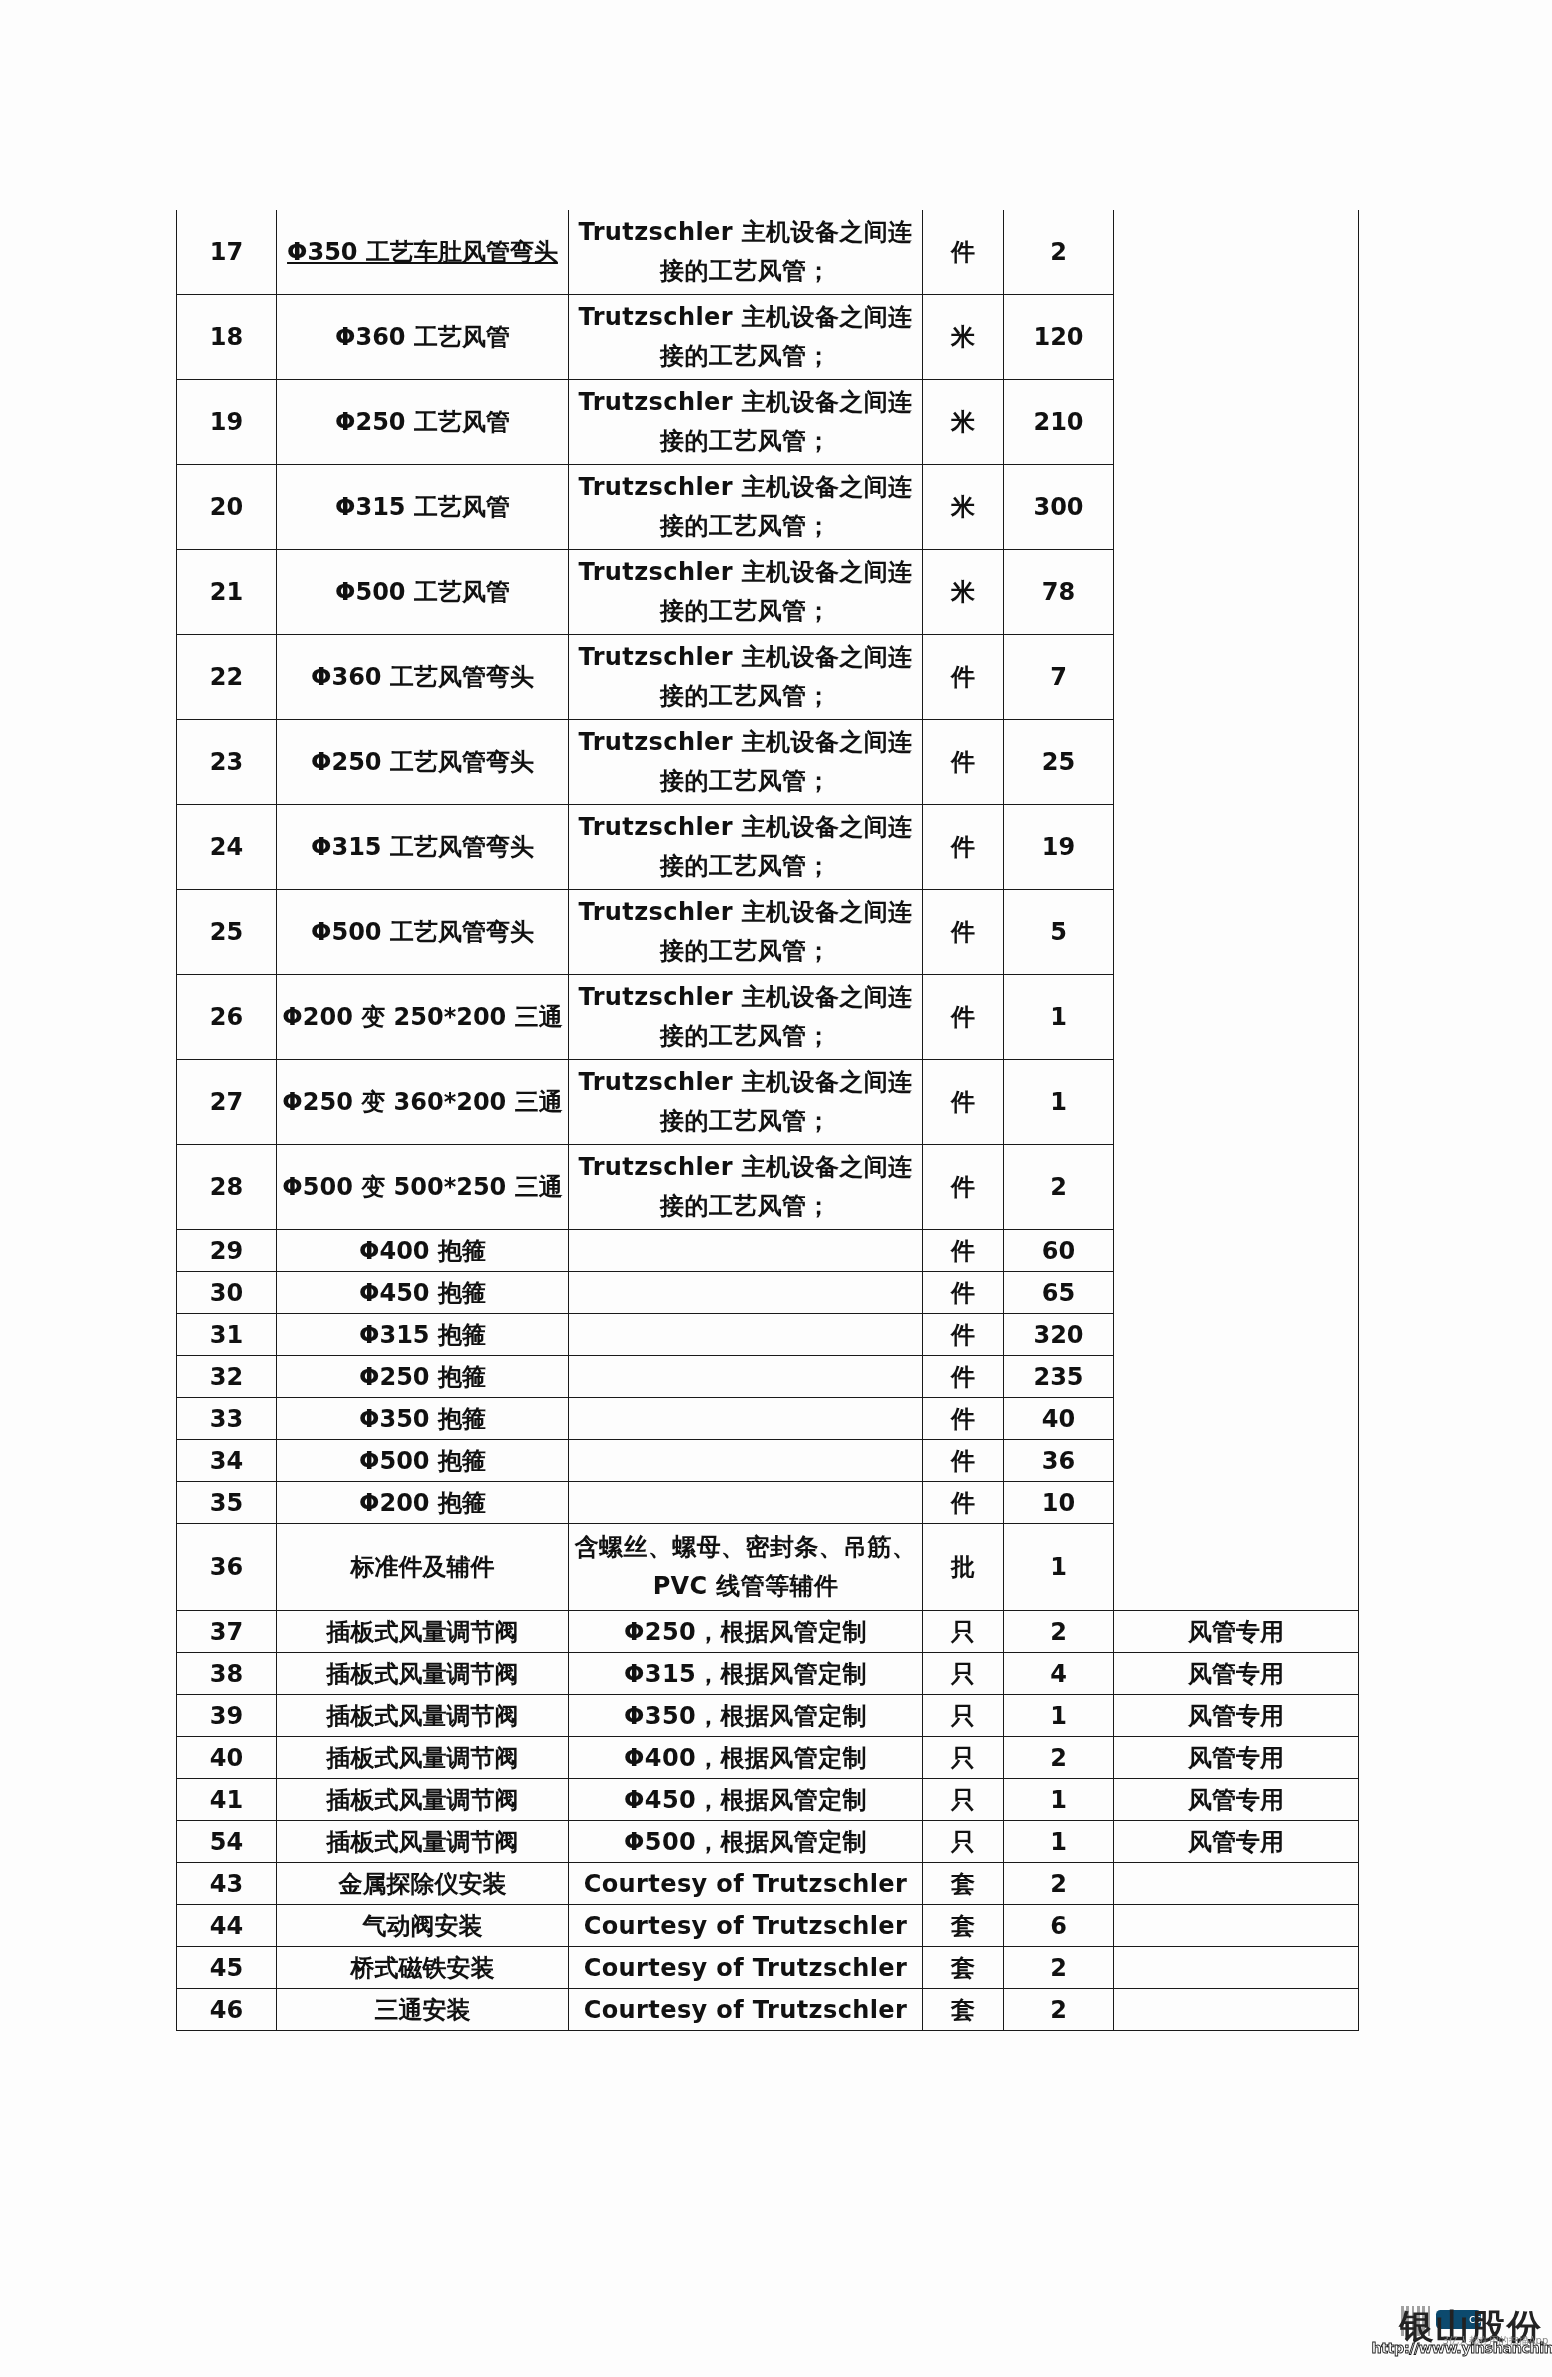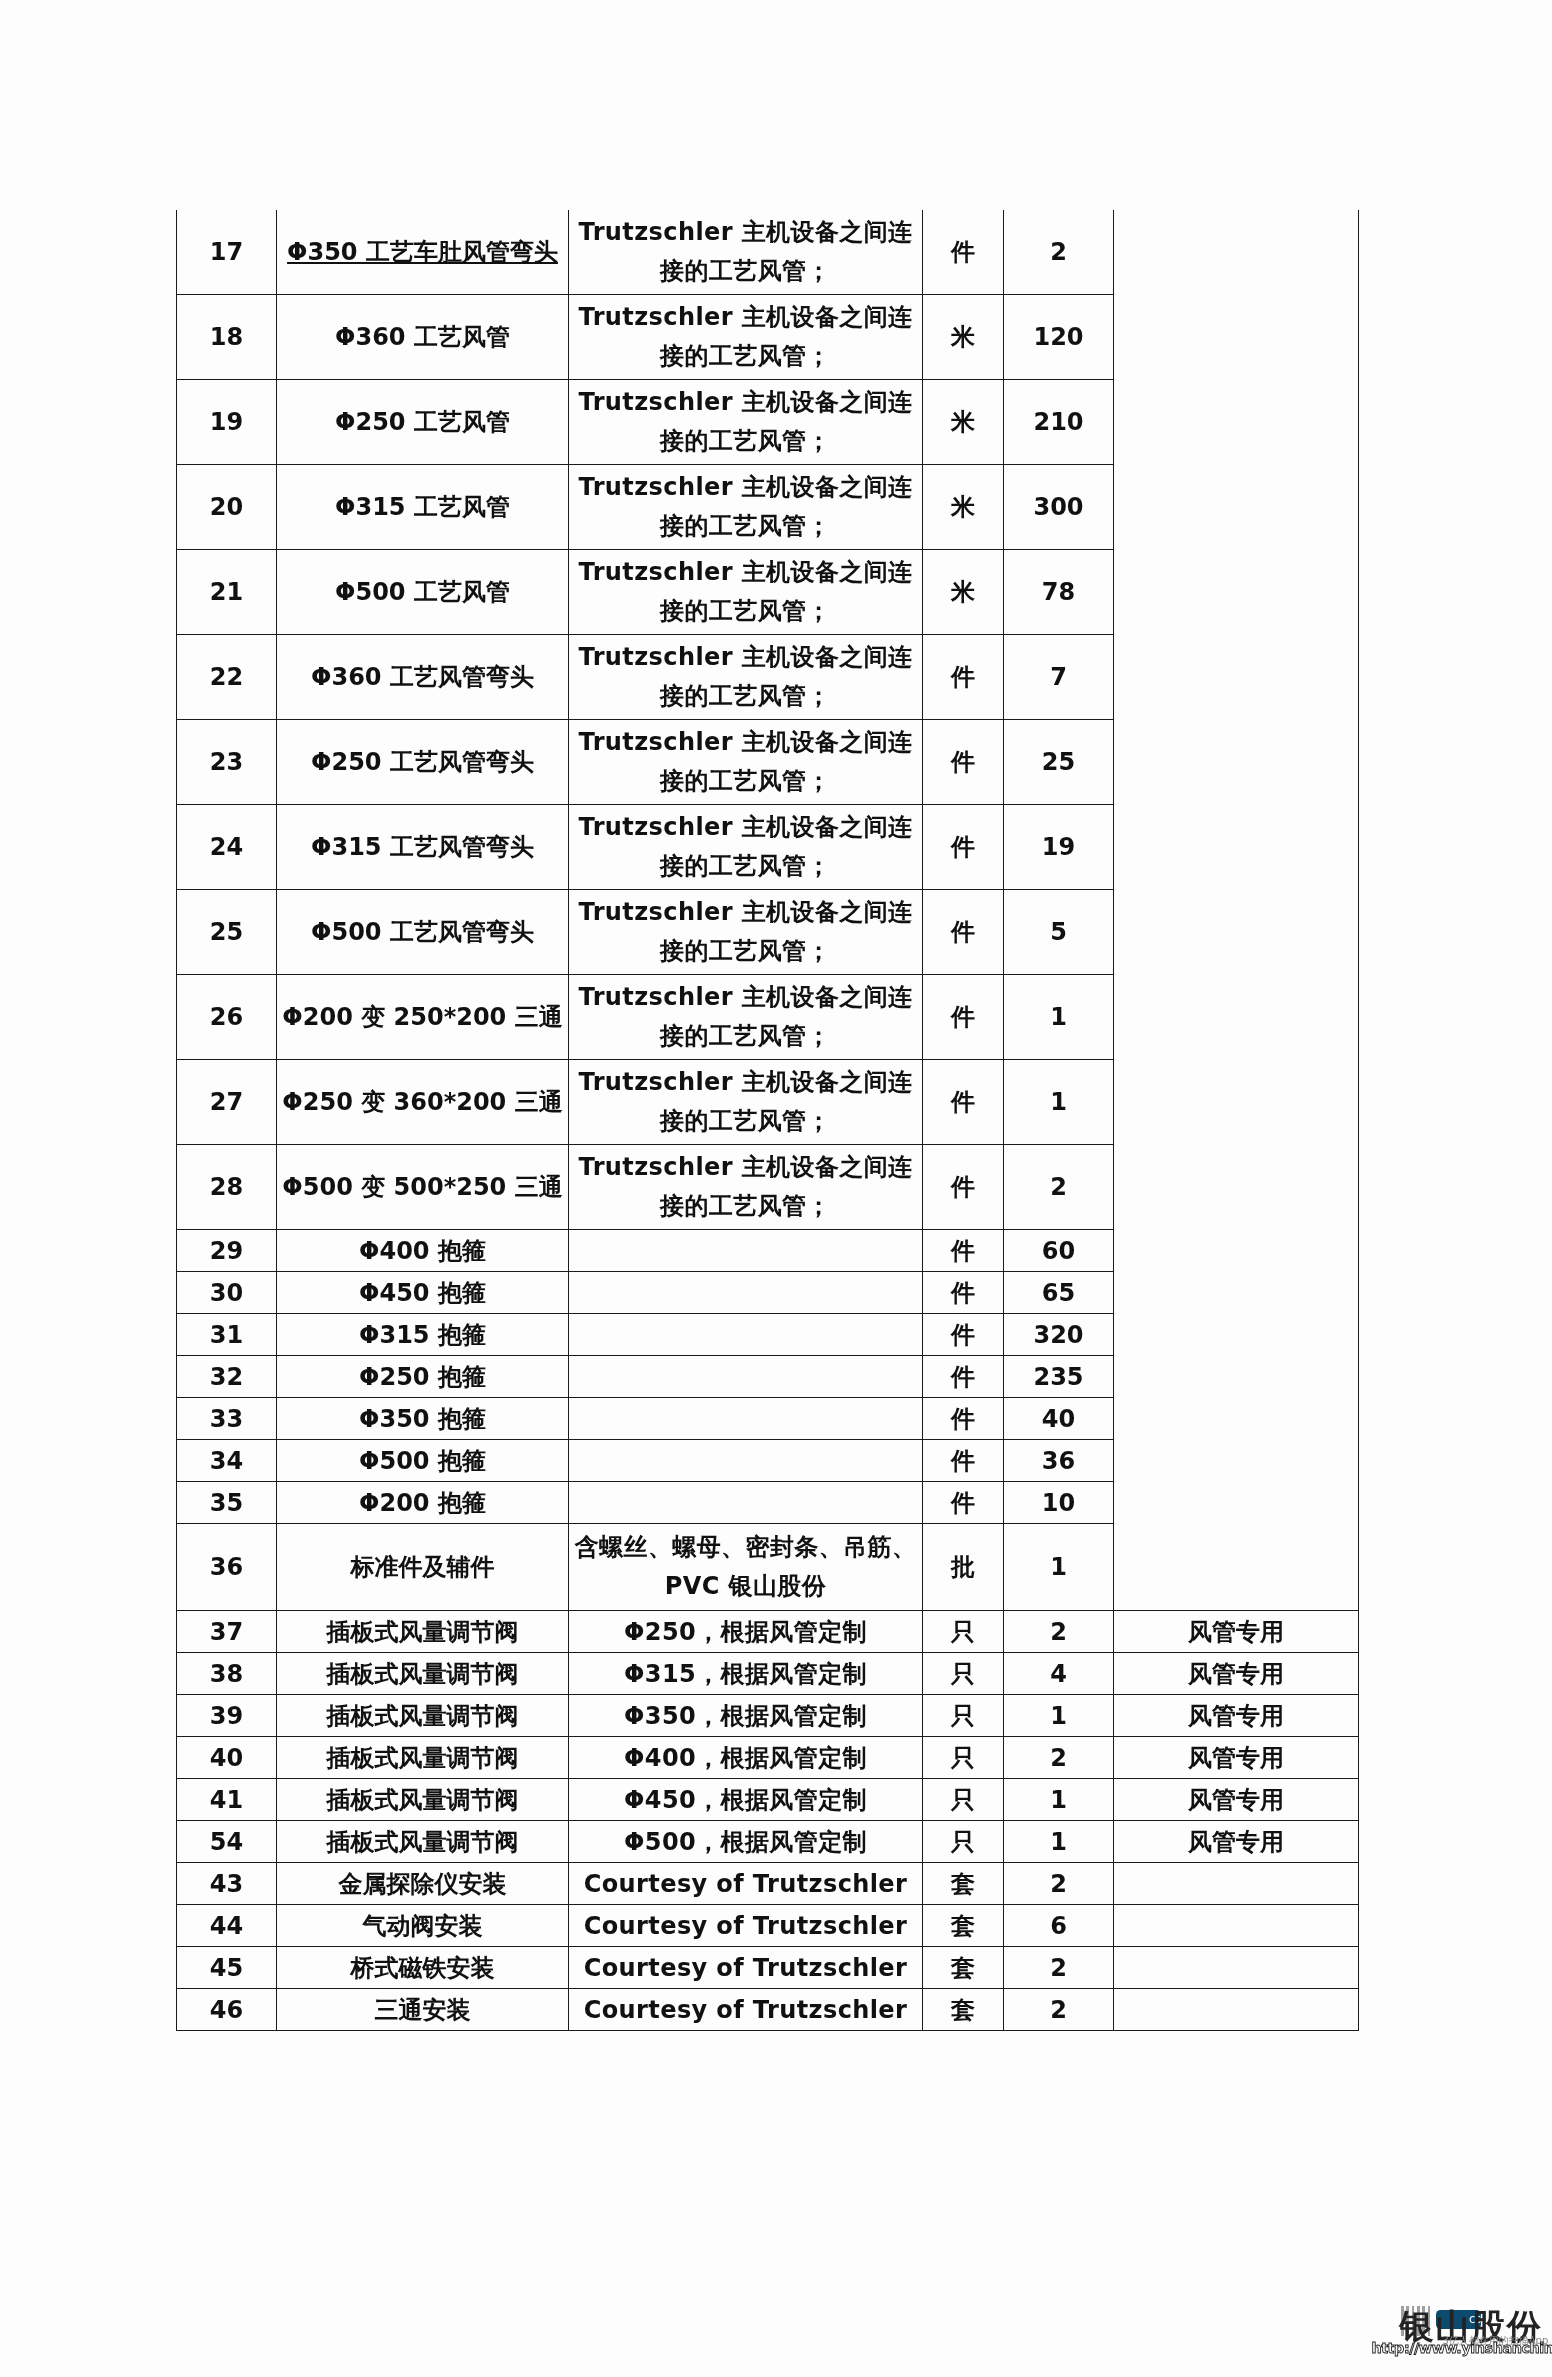--- a/index.html
+++ b/index.html
@@ -208,21 +208,21 @@
         <tr class="short">
           <td class="no">35</td>
           <td class="name">Φ200 抱箍</td>
           <td class="desc"></td>
           <td class="unit">件</td>
           <td class="qty">10</td>
         </tr>
         <tr class="tall36">
           <td class="no">36</td>
           <td class="name">标准件及辅件</td>
-          <td class="desc">含螺丝、螺母、密封条、吊筋、PVC 银山股份</td>
+          <td class="desc">含螺丝、螺母、密封条、吊筋、PVC 线管等辅件</td>
           <td class="unit">批</td>
           <td class="qty">1</td>
         </tr>
         <tr class="short">
           <td class="no">37</td>
           <td class="name">插板式风量调节阀</td>
           <td class="desc">Φ250，根据风管定制</td>
           <td class="unit">只</td>
           <td class="qty">2</td>
           <td class="note">风管专用</td>

